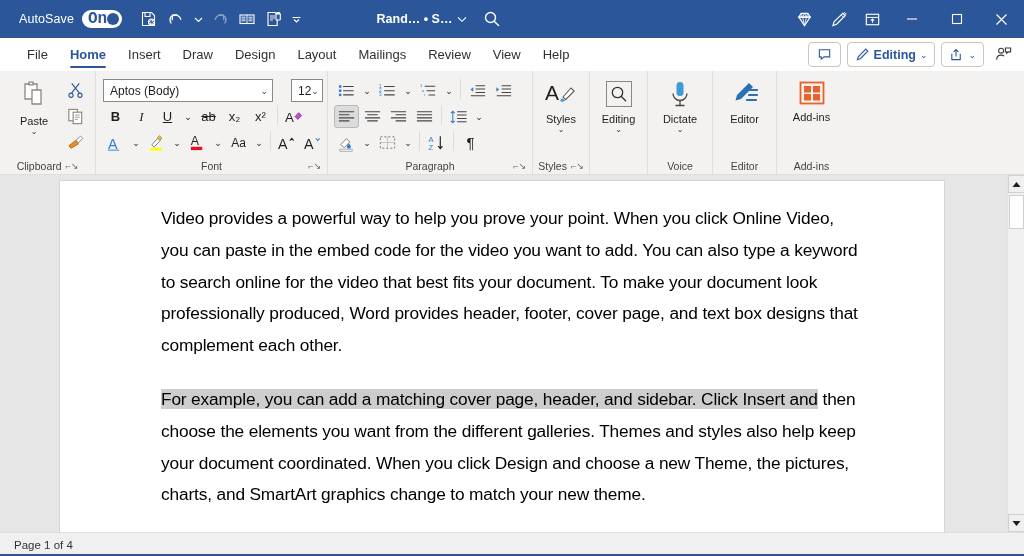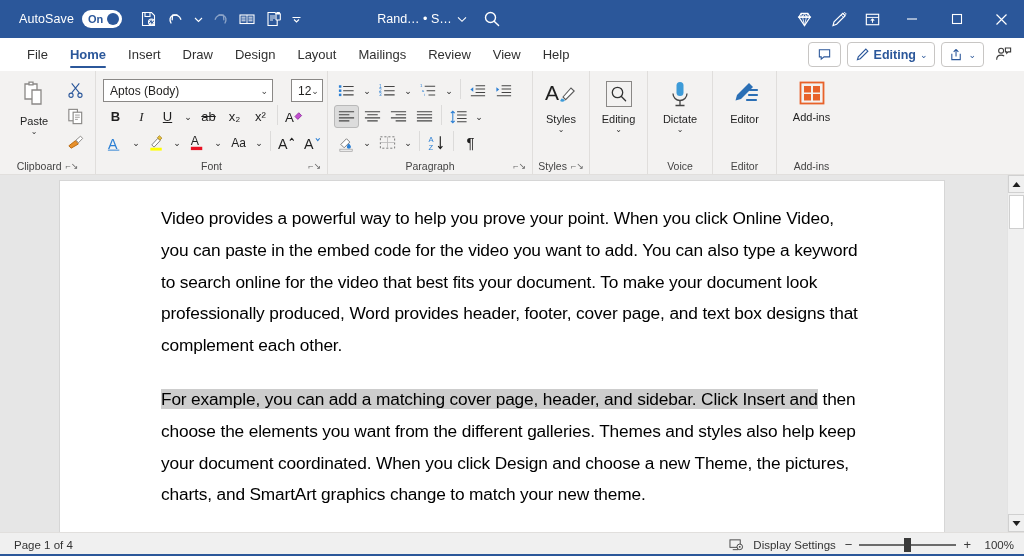--- a/index.html
+++ b/index.html
@@ -17,35 +17,35 @@
     height: 38px; background: #2b579a; color: #ffffff;
     display: flex; align-items: center; flex: none;
     position: relative;
   }
   .autosave-group { display: flex; align-items: center; margin-left: 19px; }
   .autosave-label { font-size: 12.5px; color: #ffffff; margin-right: 8px; letter-spacing: .1px; }
   .toggle {
     width: 40px; height: 18px; border-radius: 9px; background: #ffffff;
     display: flex; align-items: center; position: relative; padding: 0 3px;
   }
-  .toggle .t-text { font-size: 11px; color: #2b579a; font-weight: bold; margin-left: 3px; }
+  .toggle .t-text { font-size: 16px; color: #2b579a; font-weight: bold; margin-left: 3px; font-family: Liberation Mono, monospace; }
   .toggle .knob { width: 12px; height: 12px; border-radius: 50%; background: #2b579a; position: absolute; right: 3px; }
 
   .qat { display: flex; align-items: center; margin-left: 14px; gap: 1px; }
   .qat-btn {
     width: 26px; height: 26px; display: flex; align-items: center; justify-content: center;
     border-radius: 3px;
   }
   .qat-btn.small { width: 16px; }
   .qat-btn svg { display: block; }
   .qat-btn.disabled { opacity: .45; }
 
   .doctitle {
     position: absolute; left: 0; right: 0; top: 0; height: 38px;
-    display: flex; align-items: center; justify-content: center; pointer-events: none;
+    display: flex; align-items: center; justify-content: center; pointer-events: none; font-weight: bold;
   }
   .doctitle-inner { display: flex; align-items: center; gap: 5px; pointer-events: auto; margin-left: -180px; }
   .doctitle-text { font-size: 12.5px; color: #ffffff; }
 
   .search-btn {
     position: absolute; left: 478px; top: 6px; width: 28px; height: 26px;
     display: flex; align-items: center; justify-content: center;
   }
 
   .title-right { margin-left: auto; display: flex; align-items: center; height: 38px; }
@@ -685,33 +685,16 @@
             <path d="M4.5 6l-4-5h8z" fill="#1f1f1f"></path>
           </svg>
       </div>
     </div>
   </div>
 
   <div class="statusbar">
     <div class="status-left">
       <span>Page 1 of 4</span>
     </div>
-    <div class="status-right">
-      <svg width="15" height="14" viewBox="0 0 16 15" fill="none">
-        <rect x="1" y="2" width="11" height="8" stroke="#444" stroke-width="1"></rect>
-        <path d="M4 12.5h6" stroke="#444" stroke-width="1"></path>
-        <circle cx="11.5" cy="9.5" r="3" fill="#f0f0f0" stroke="#444" stroke-width="1"></circle>
-        <circle cx="11.5" cy="9.5" r="1" fill="#444"></circle>
-      </svg>
-      <span>Display Settings</span>
-      <div class="zoom-slider">
-        <span class="zs-sign">−</span>
-        <div class="zs-track">
-          <div class="zs-thumb"></div>
-        </div>
-        <span class="zs-sign">+</span>
-      </div>
-      <span class="zoom-val">100%</span>
-    </div>
   </div>
 
   <div class="accent-border"></div>
 </div>
 
 </body></html>

